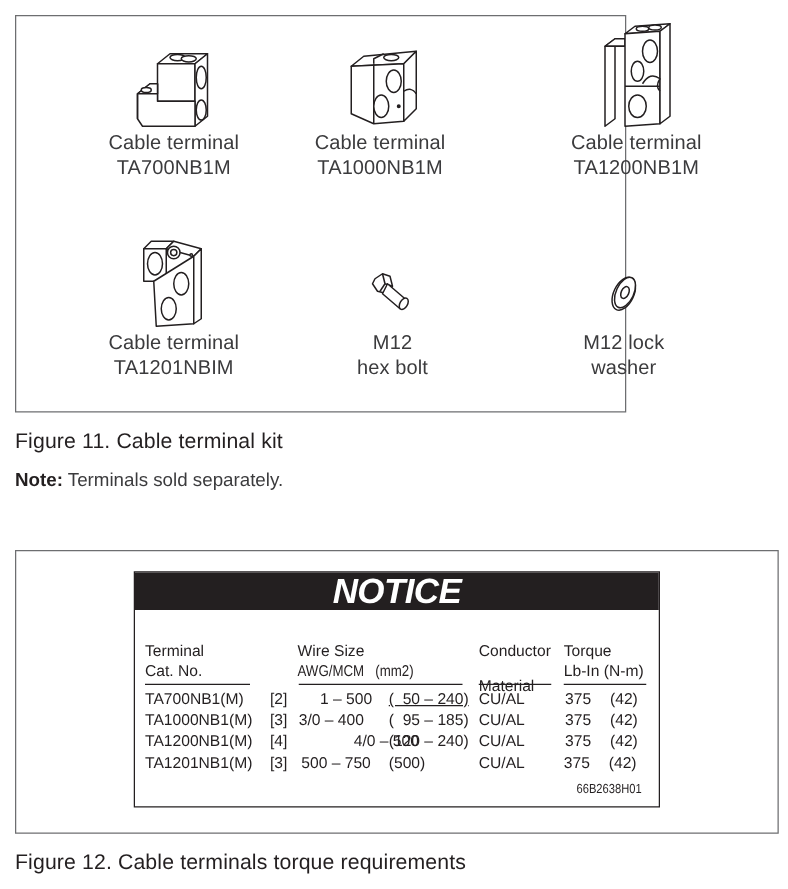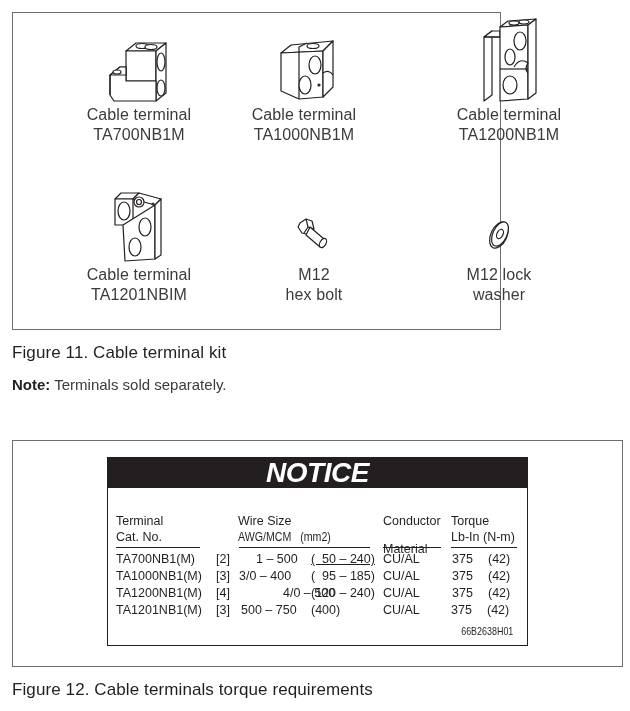--- a/index.html
+++ b/index.html
@@ -192,21 +192,21 @@
     <div class="ntxt" style="left:131px; top:128px;margin-left:44px;">4/0 – 500</div>
     <div class="ntxt" style="left:203px; top:128px;">(120 – 240)</div>
     <div class="ntxt" style="left:275px; top:128px;">CU/AL</div>
     <div class="ntxt" style="left:344px; top:128px;">375</div>
     <div class="ntxt" style="left:380px; top:128px;">(42)</div>
   </div>
   <div>
     <div class="ntxt" style="left:8px; top:145px;">TA1201NB1(M)</div>
     <div class="ntxt" style="left:108px; top:145px;">[3]</div>
     <div class="ntxt" style="left:133px; top:145px;">500 – 750</div>
-    <div class="ntxt" style="left:203px; top:145px;">(400)</div>
+    <div class="ntxt" style="left:203px; top:145px;">(500)</div>
     <div class="ntxt" style="left:275px; top:145px;">CU/AL</div>
     <div class="ntxt" style="left:343px; top:145px;">375</div>
     <div class="ntxt" style="left:379px; top:145px;">(42)</div>
   </div>
 
   <div class="part-no">66B2638H01</div>
 </div>
 
 <div id="fig12-caption" class="fig-caption">Figure 12. Cable terminals torque requirements</div>
 

